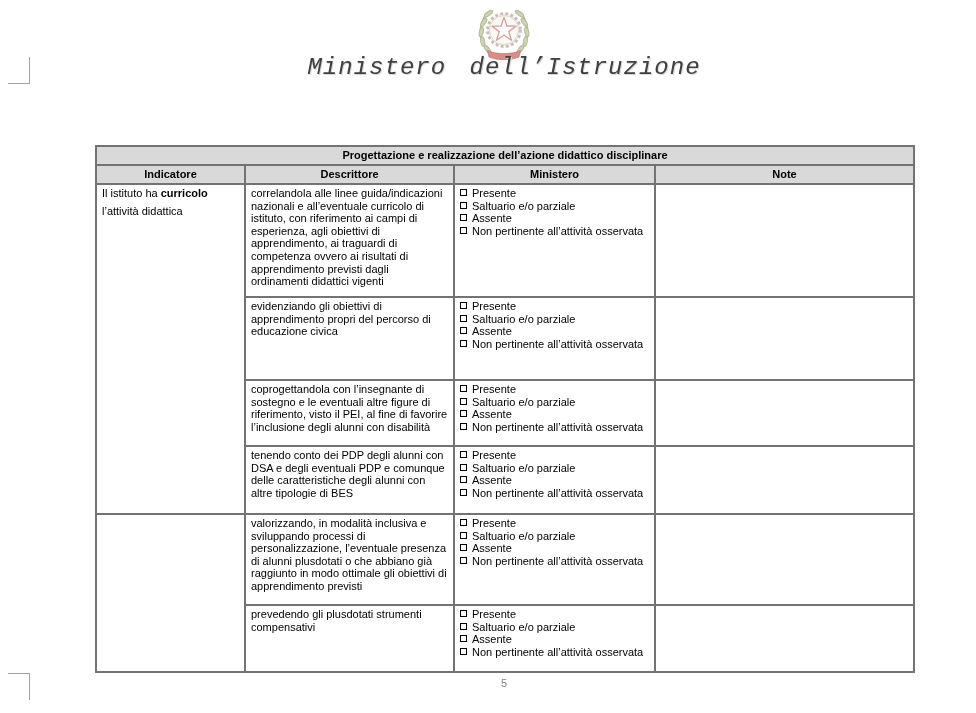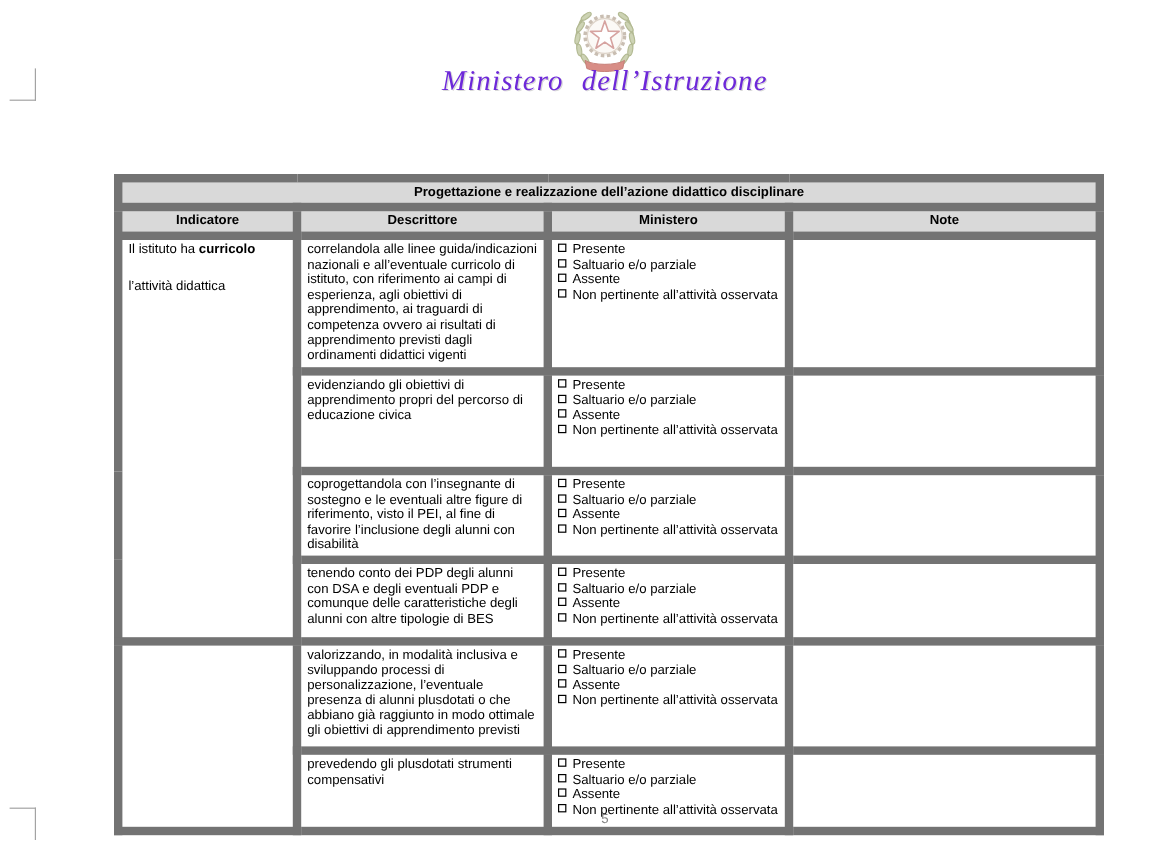--- a/index.html
+++ b/index.html
@@ -9,42 +9,42 @@
     position:relative;overflow:hidden;color:#000;
   }
   
   .crop{position:absolute;width:21px;height:26px;}
   .crop-tl{left:8px;top:57px;border-right:1px solid #a3a3a3;border-bottom:1px solid #a3a3a3;}
   .crop-bl{left:8px;top:673px;border-right:1px solid #a3a3a3;border-top:1px solid #a3a3a3;}
   
   .doc-header{position:absolute;left:95px;top:2px;width:818px;text-align:center;}
   .emblem{display:block;margin:0 auto;}
   .ministry-title{
-    font-family:Liberation Serif, serif;font-style:italic;
-    font-size:24px;color:#6d28d9;letter-spacing:1px;word-spacing:8px;
+    font-family:Liberation Mono, monospace;font-style:italic;
+    font-size:24px;color:#404040;letter-spacing:1px;word-spacing:8px;
     text-shadow:1px 1px 0 #d8d8d8;line-height:24px;margin-top:-4px;
   }
   
   table.doc-table{
     position:absolute;left:95px;top:145px;width:818px;
     border-collapse:collapse;table-layout:fixed;
     font-size:11px;line-height:12.6px;
   }
   .doc-table td,.doc-table th{
-    border:7px solid #737373;vertical-align:top;padding:2px 5px;
+    border:2px solid #737373;vertical-align:top;padding:2px 5px;
     overflow:hidden;
   }
   .doc-table th{background:#d9d9d9;font-weight:bold;text-align:center;padding:1px 2px;height:15px;vertical-align:middle;}
   .row-title th{font-size:11px;}
   .cell-freq{padding-left:7px;}
   .freq-option .cb{
     display:inline-block;width:5px;height:5px;border:1px solid #000;
     margin-right:5px;vertical-align:1px;
   }
-  .ind-line2{display:inline-block;margin-top:18px;}
+  .ind-line2{display:inline-block;margin-top:5px;}
   .pad-top{padding-top:15px;}
   
   .page-number{
     position:absolute;left:95px;top:677px;width:818px;text-align:center;
     font-size:11px;color:#808080;
   }
 </style>
 </head>
 <body>
 

